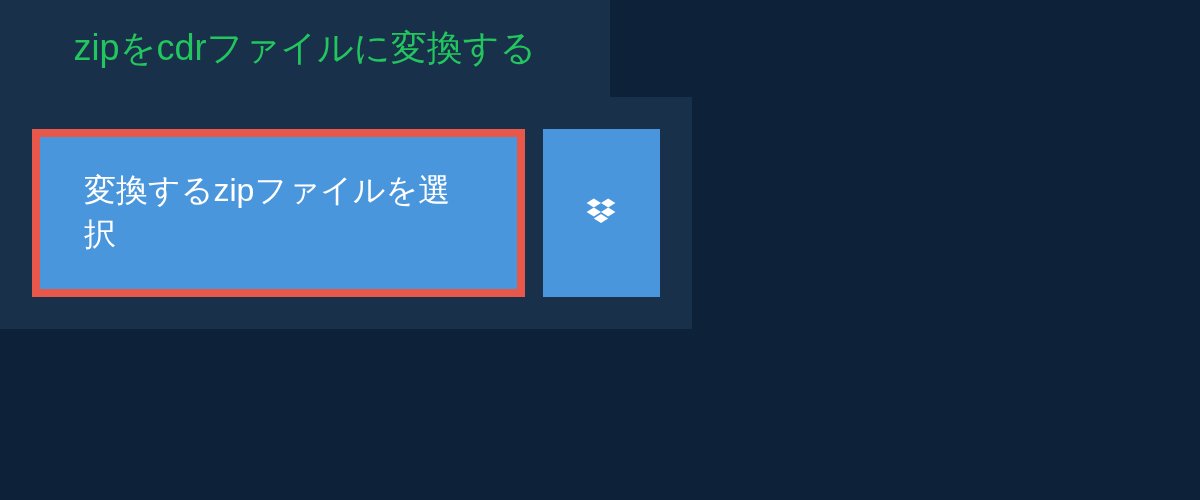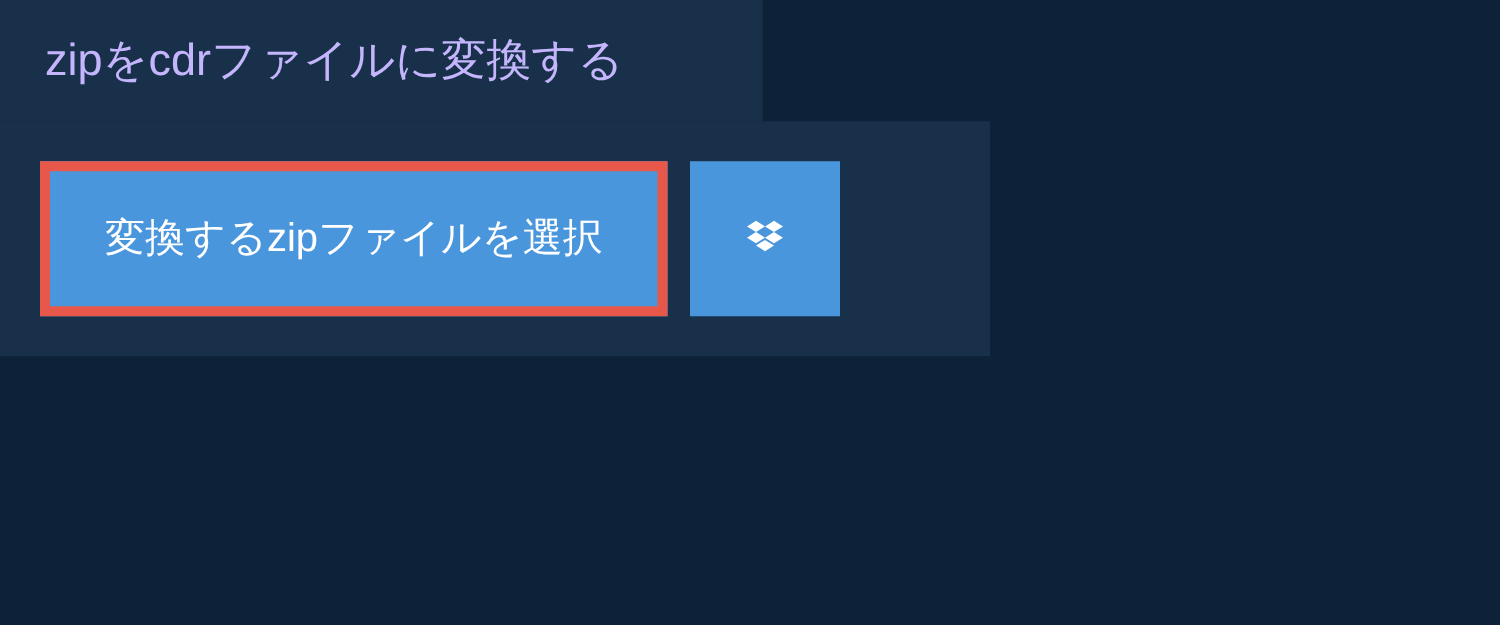--- a/index.html
+++ b/index.html
@@ -14,28 +14,29 @@
       font-family: Arial, sans-serif;
       overflow: hidden;
     }
     .header-bar {
       background-color: #183049;
       padding: 24px 36px;
       width: fit-content;
       min-width: 610px;
     }
     .header-title {
-      color: #c4b5fd;
+      color: #22c55e;
       font-size: 36px;
       font-weight: normal;
+      text-align: center;
     }
     .content-panel {
       background-color: #183049;
       padding: 32px;
-      width: 792px;
+      width: 692px;
     }
     .button-row {
       display: flex;
       gap: 18px;
       align-items: stretch;
     }
     .select-file-button {
       background-color: #4a96dd;
       border: 8px solid #e8584a;
       padding: 32px 44px;

